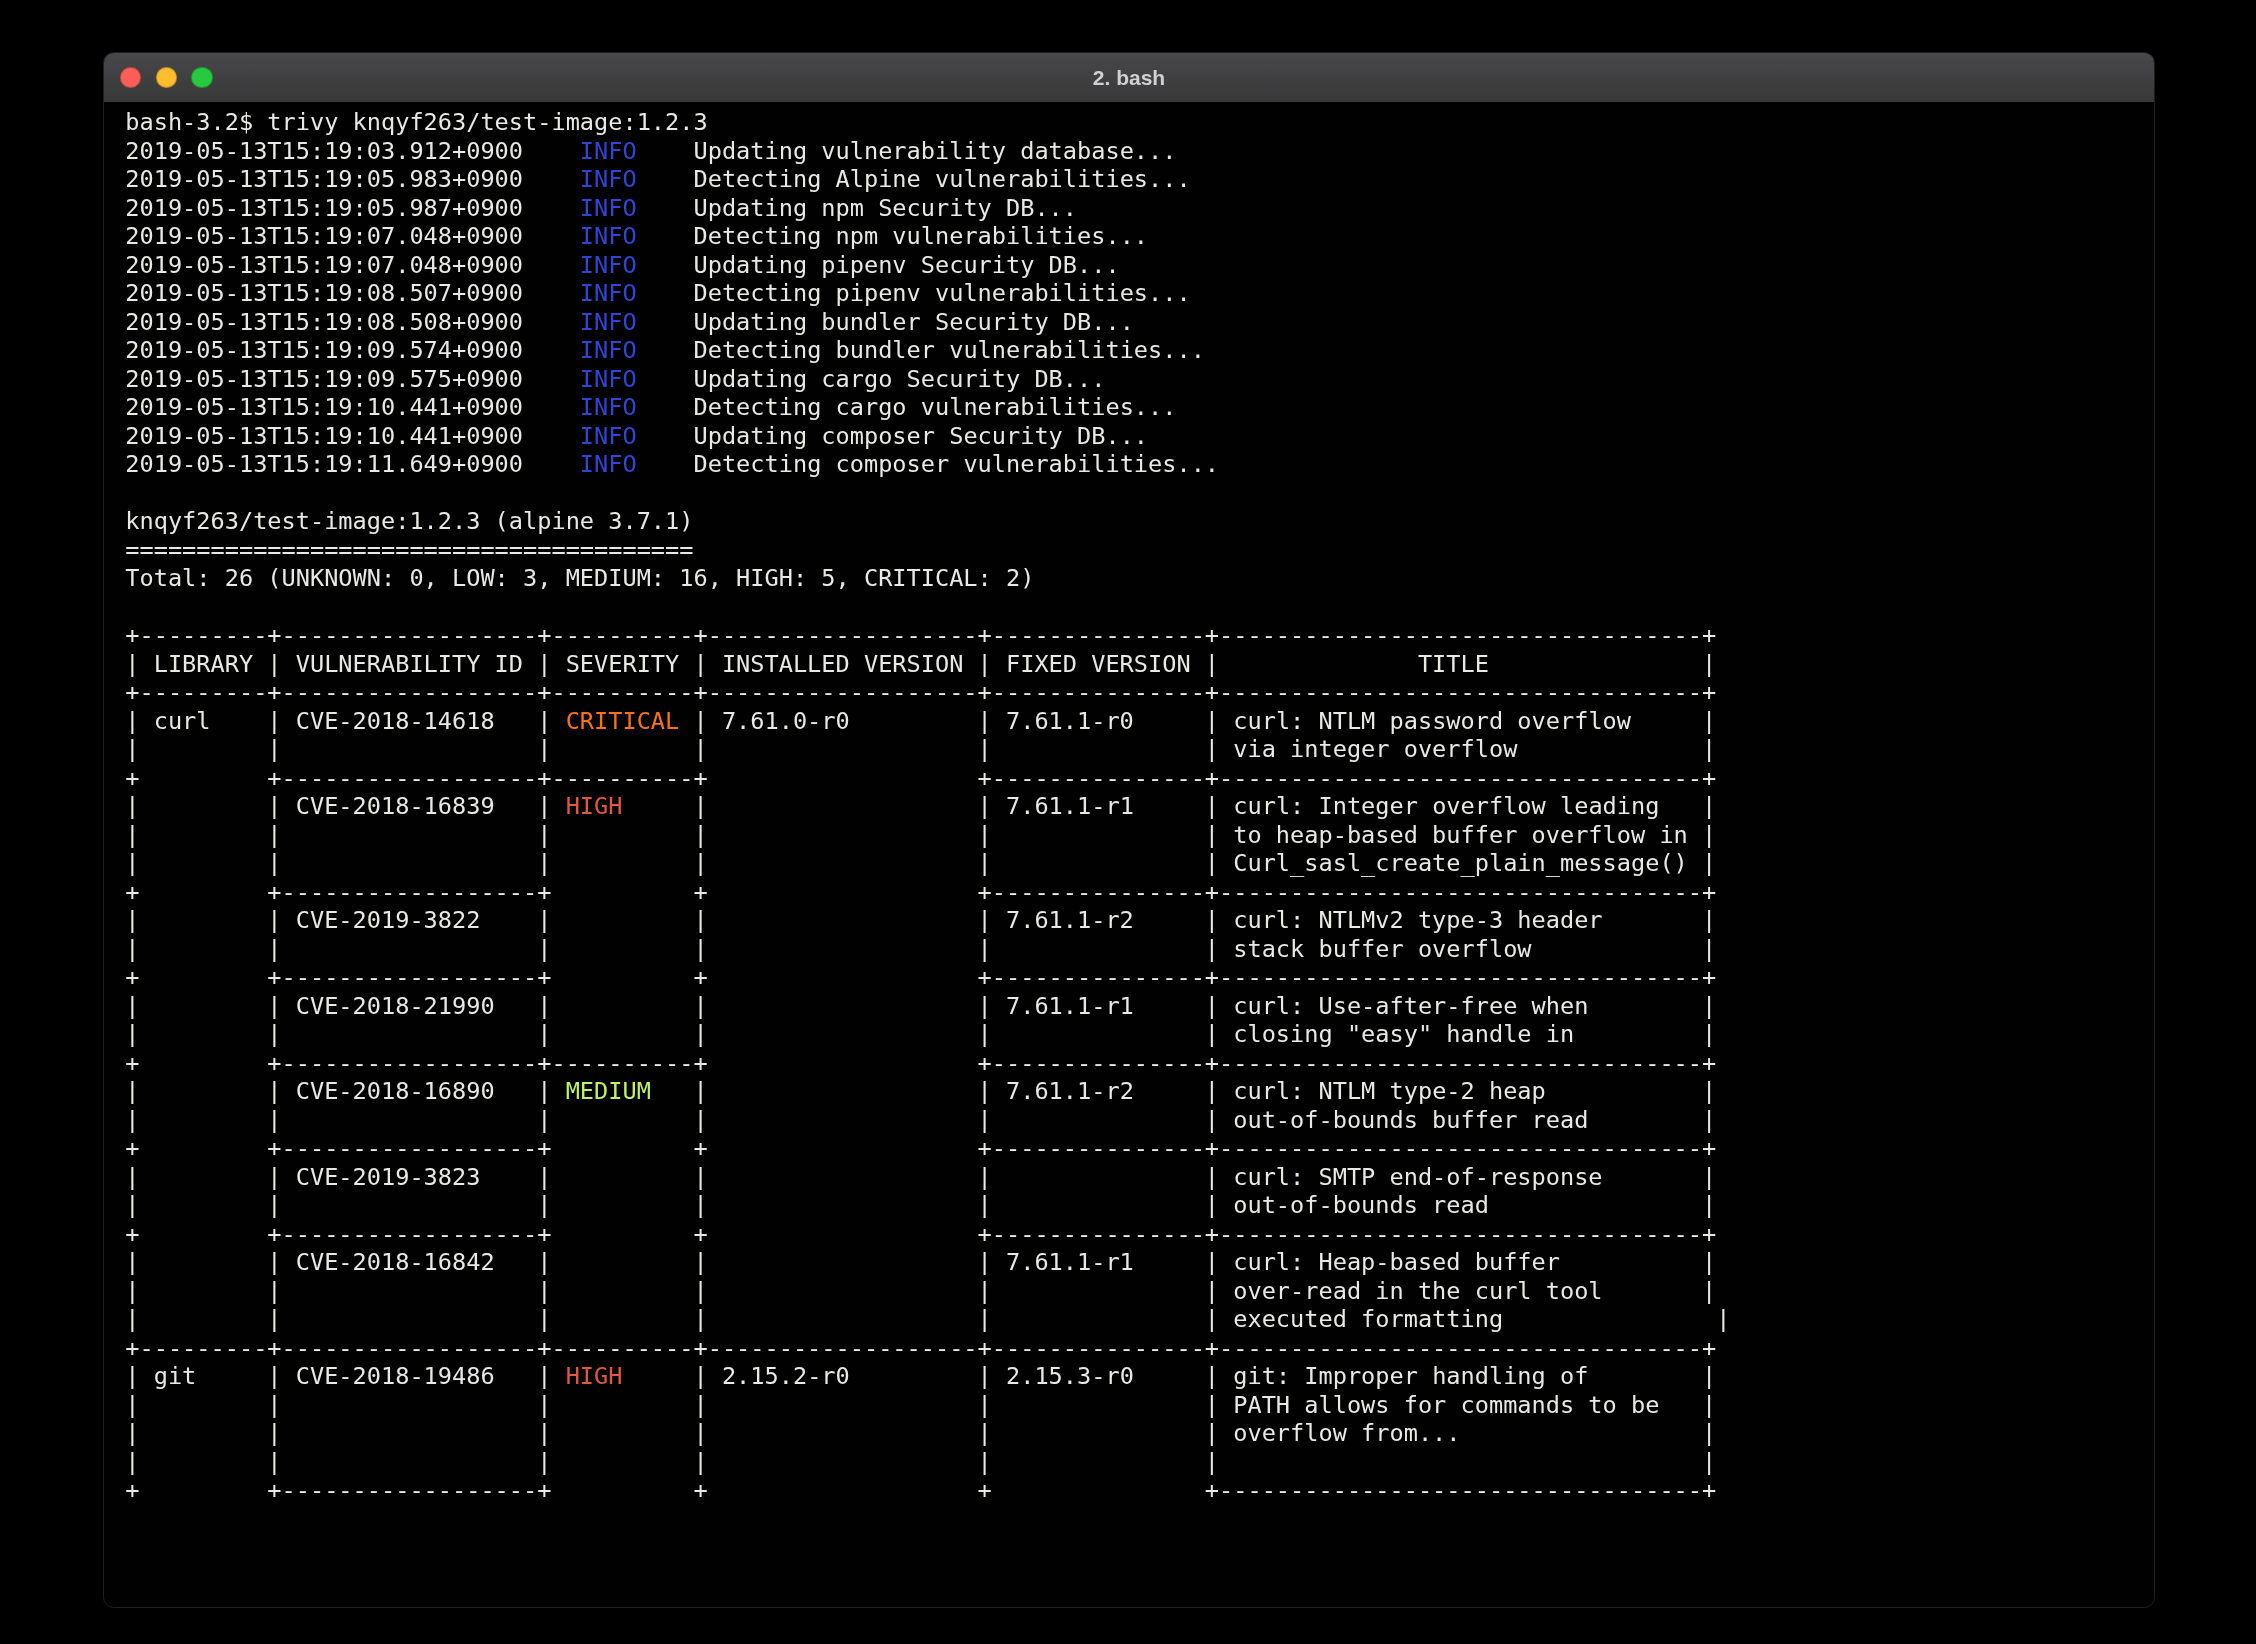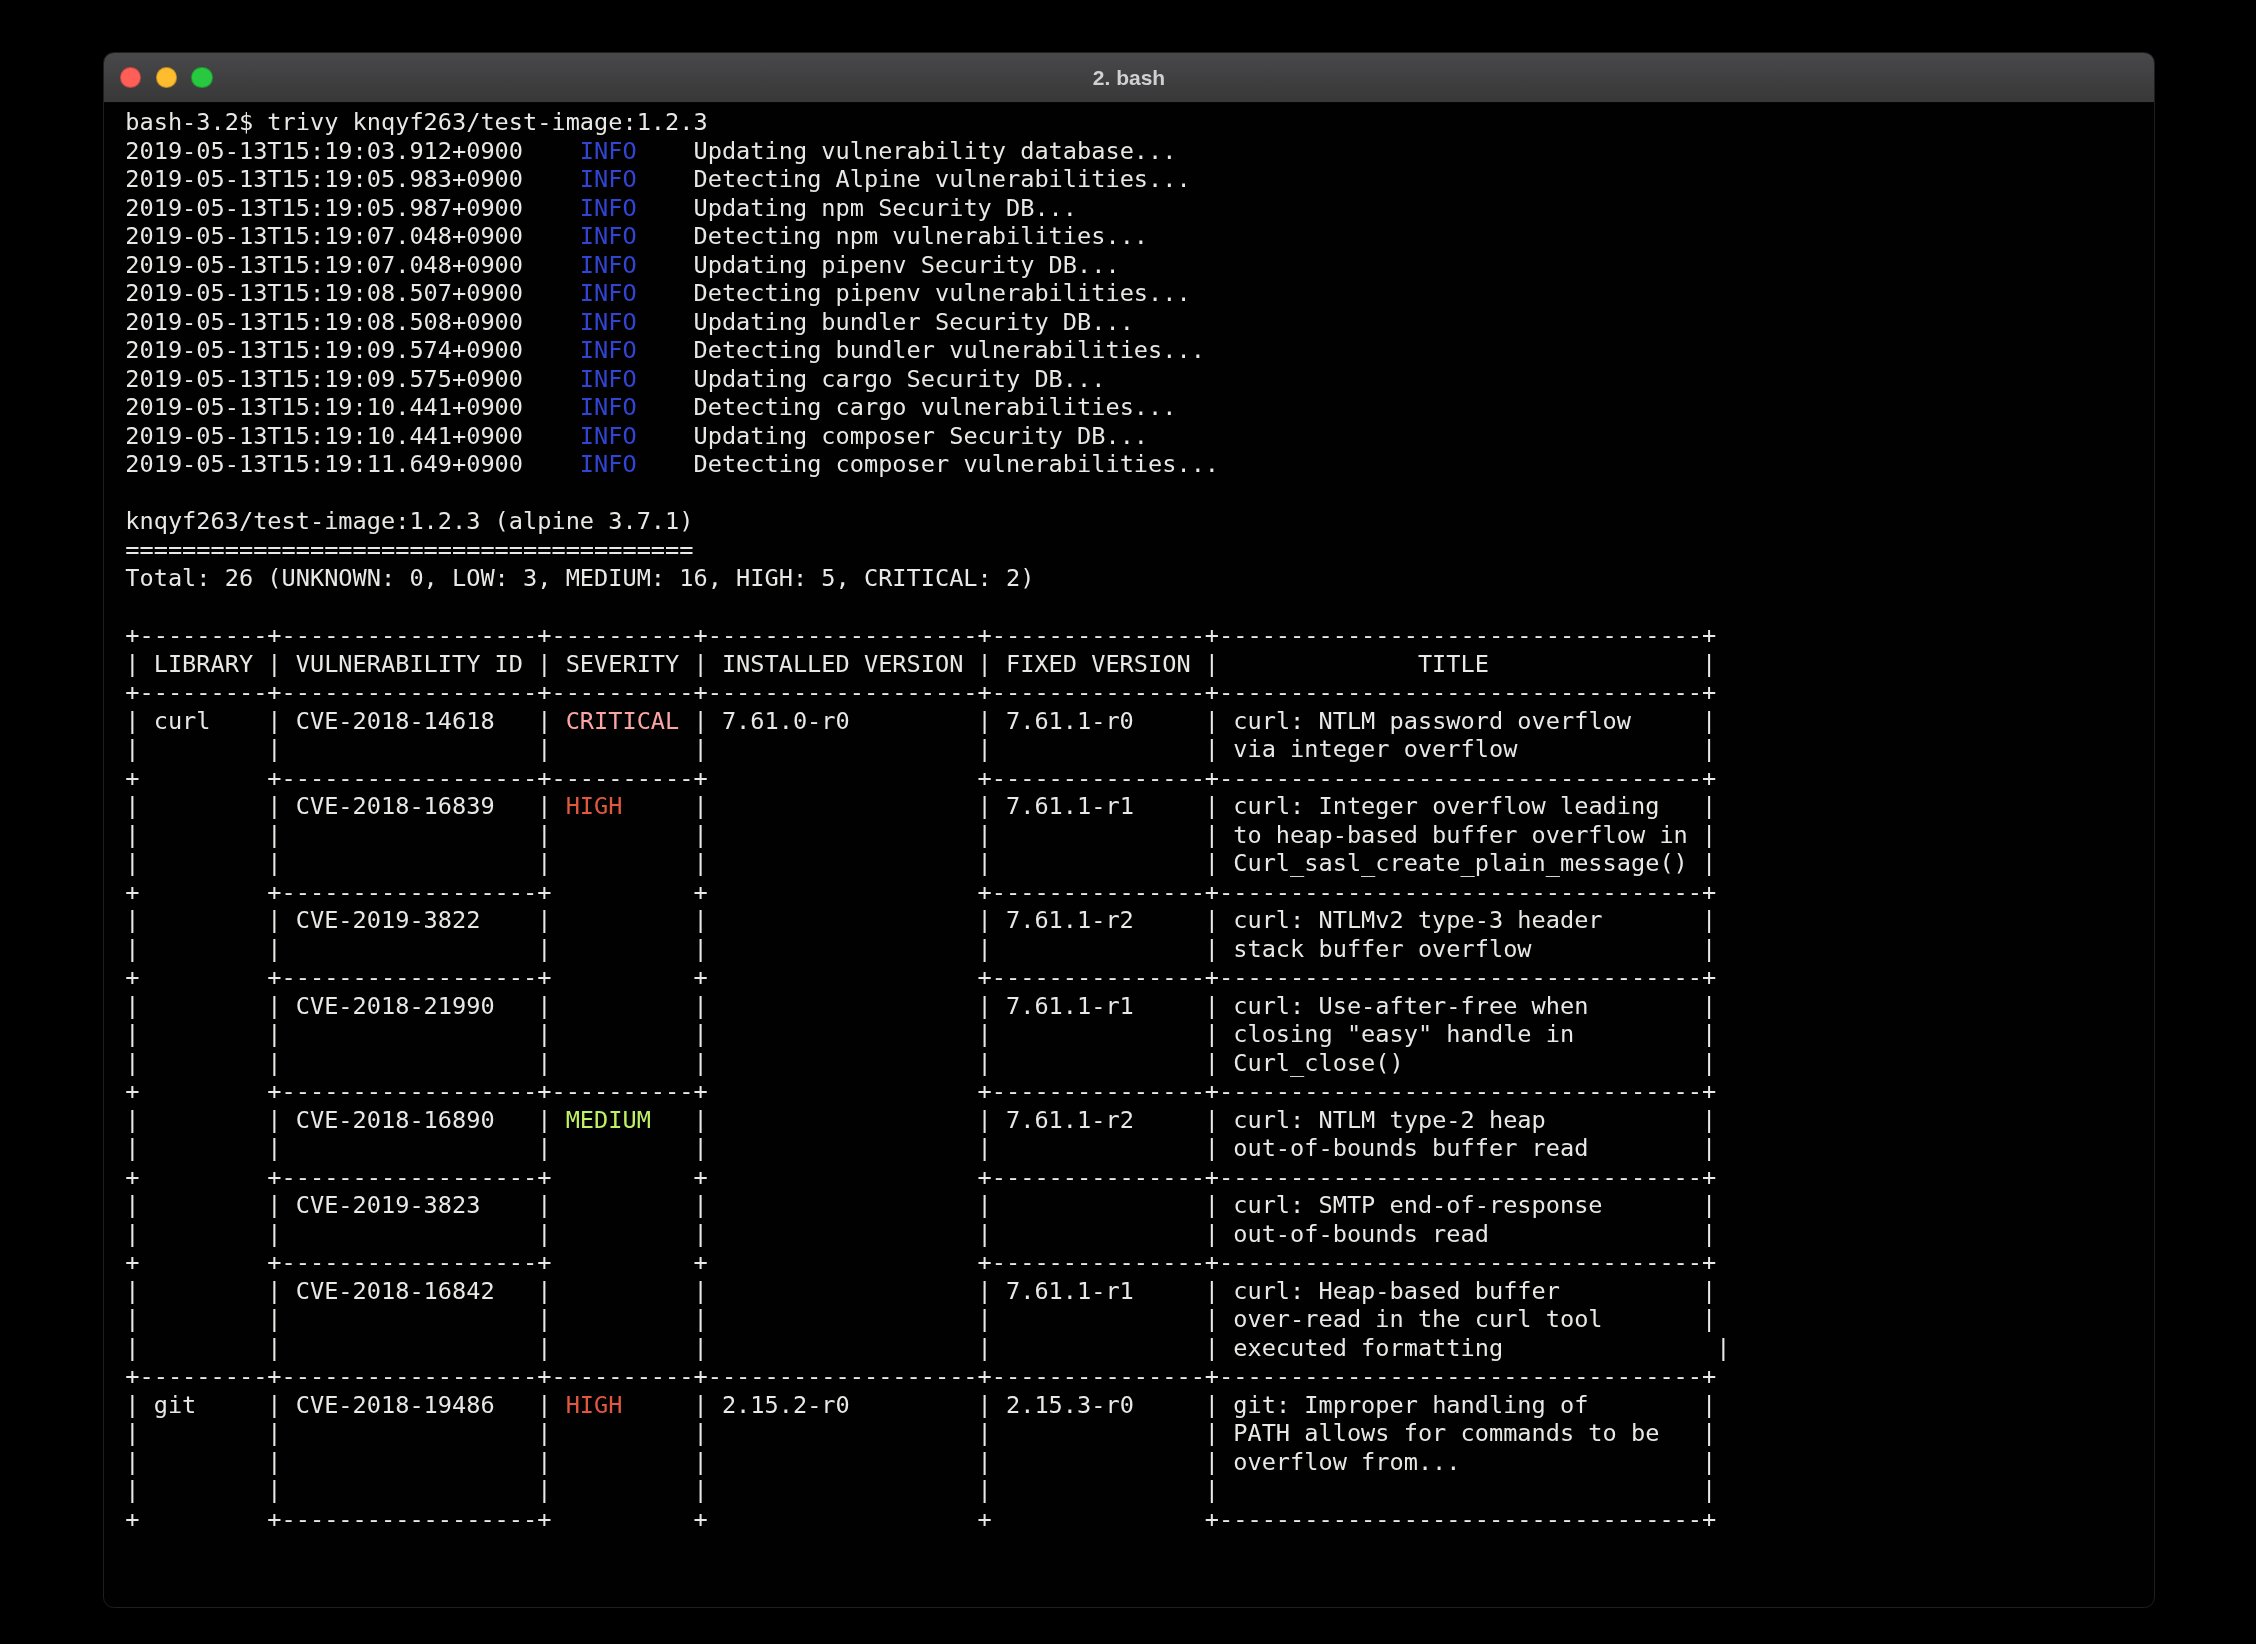--- a/index.html
+++ b/index.html
@@ -103,33 +103,32 @@
         <div class="t-line">2019-05-13T15:19:10.441+0900    <span class="c-info">INFO</span>    Updating composer Security DB...</div>
         <div class="t-line">2019-05-13T15:19:11.649+0900    <span class="c-info">INFO</span>    Detecting composer vulnerabilities...</div>
         <div class="t-line"></div>
         <div class="t-line">knqyf263/test-image:1.2.3 (alpine 3.7.1)</div>
         <div class="t-line">========================================</div>
         <div class="t-line">Total: 26 (UNKNOWN: 0, LOW: 3, MEDIUM: 16, HIGH: 5, CRITICAL: 2)</div>
         <div class="t-line"></div>
         <div class="t-line">+---------+------------------+----------+-------------------+---------------+----------------------------------+</div>
         <div class="t-line">| LIBRARY | VULNERABILITY ID | SEVERITY | INSTALLED VERSION | FIXED VERSION |              TITLE               |</div>
         <div class="t-line">+---------+------------------+----------+-------------------+---------------+----------------------------------+</div>
-        <div class="t-line">| curl    | CVE-2018-14618   | <span style="color:#fca5a5">CRITICAL</span> | 7.61.0-r0         | 7.61.1-r0     | curl: NTLM password overflow     |</div>
+        <div class="t-line">| curl    | CVE-2018-14618   | <span style="color:#f97316">CRITICAL</span> | 7.61.0-r0         | 7.61.1-r0     | curl: NTLM password overflow     |</div>
         <div class="t-line">|         |                  |          |                   |               | via integer overflow             |</div>
         <div class="t-line">+         +------------------+----------+                   +---------------+----------------------------------+</div>
         <div class="t-line">|         | CVE-2018-16839   | <span style="color:#e2573f">HIGH</span>     |                   | 7.61.1-r1     | curl: Integer overflow leading   |</div>
         <div class="t-line">|         |                  |          |                   |               | to heap-based buffer overflow in |</div>
         <div class="t-line">|         |                  |          |                   |               | Curl_sasl_create_plain_message() |</div>
         <div class="t-line">+         +------------------+          +                   +---------------+----------------------------------+</div>
         <div class="t-line">|         | CVE-2019-3822    |          |                   | 7.61.1-r2     | curl: NTLMv2 type-3 header       |</div>
         <div class="t-line">|         |                  |          |                   |               | stack buffer overflow            |</div>
         <div class="t-line">+         +------------------+          +                   +---------------+----------------------------------+</div>
         <div class="t-line">|         | CVE-2018-21990   |          |                   | 7.61.1-r1     | curl: Use-after-free when        |</div>
         <div class="t-line">|         |                  |          |                   |               | closing "easy" handle in         |</div>
-        <div class="t-line">|         |                  |          |                   |               | Curl_close()                     |</div>
         <div class="t-line">+         +------------------+----------+                   +---------------+----------------------------------+</div>
         <div class="t-line">|         | CVE-2018-16890   | <span style="color:#bef264">MEDIUM</span>   |                   | 7.61.1-r2     | curl: NTLM type-2 heap           |</div>
         <div class="t-line">|         |                  |          |                   |               | out-of-bounds buffer read        |</div>
         <div class="t-line">+         +------------------+          +                   +---------------+----------------------------------+</div>
         <div class="t-line">|         | CVE-2019-3823    |          |                   |               | curl: SMTP end-of-response       |</div>
         <div class="t-line">|         |                  |          |                   |               | out-of-bounds read               |</div>
         <div class="t-line">+         +------------------+          +                   +---------------+----------------------------------+</div>
         <div class="t-line">|         | CVE-2018-16842   |          |                   | 7.61.1-r1     | curl: Heap-based buffer          |</div>
         <div class="t-line">|         |                  |          |                   |               | over-read in the curl tool       |</div>
         <div class="t-line">|         |                  |          |                   |               | executed formatting               |</div>

